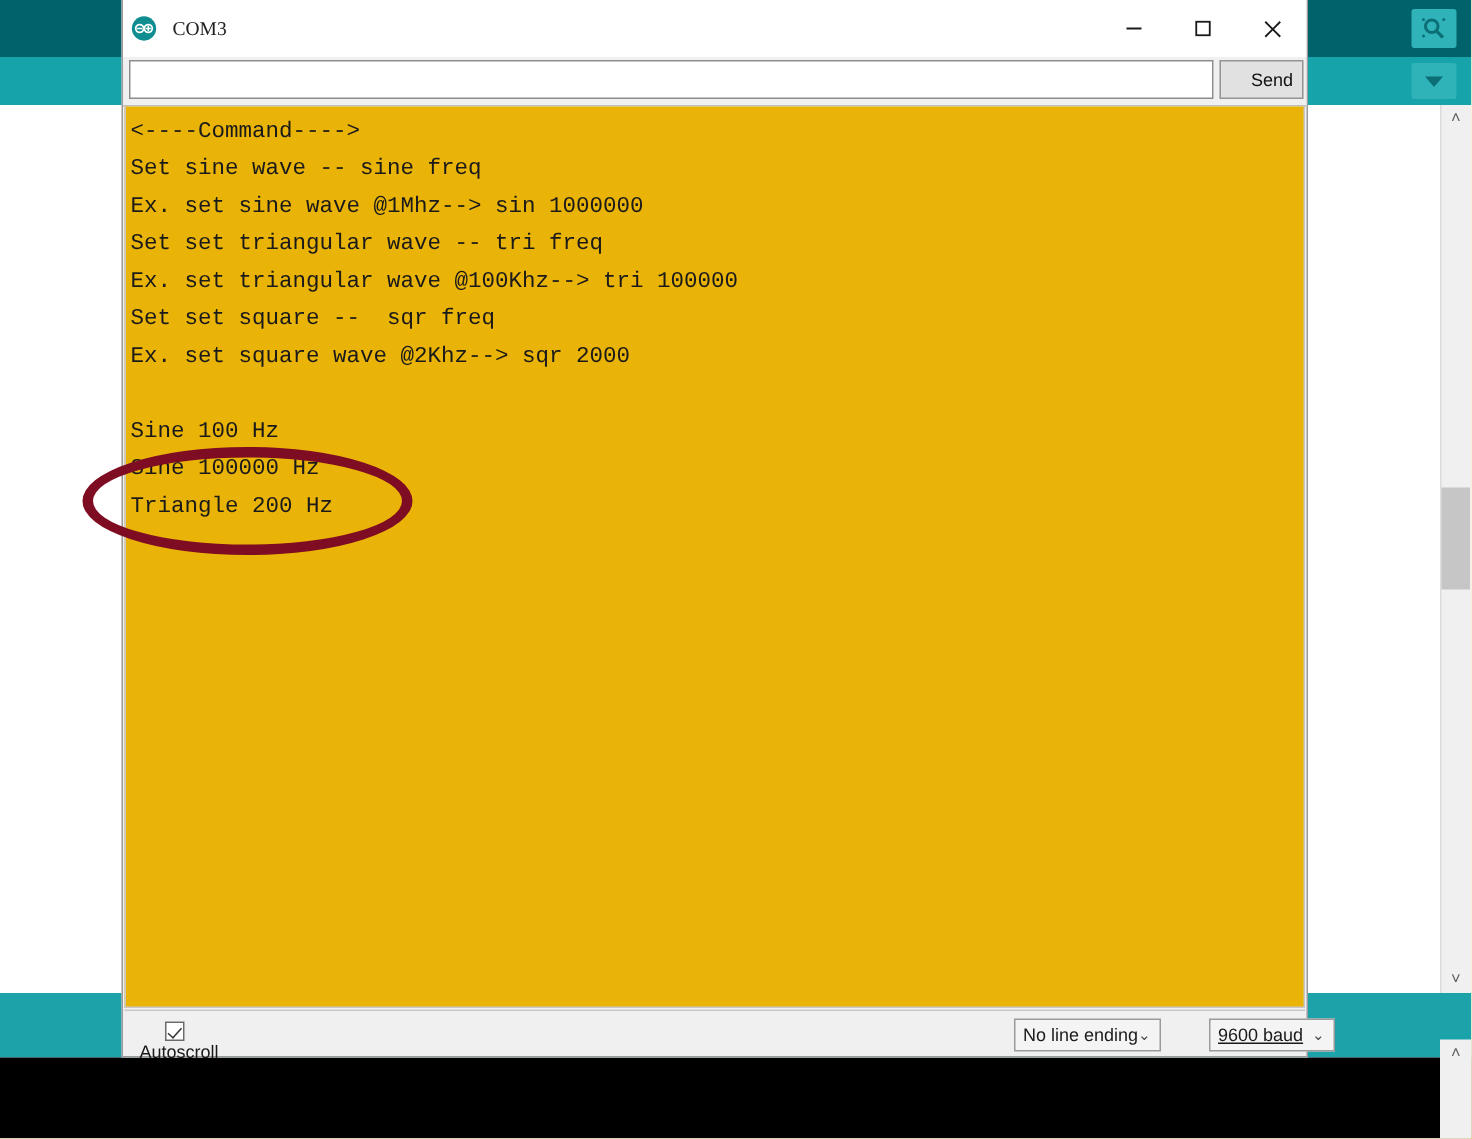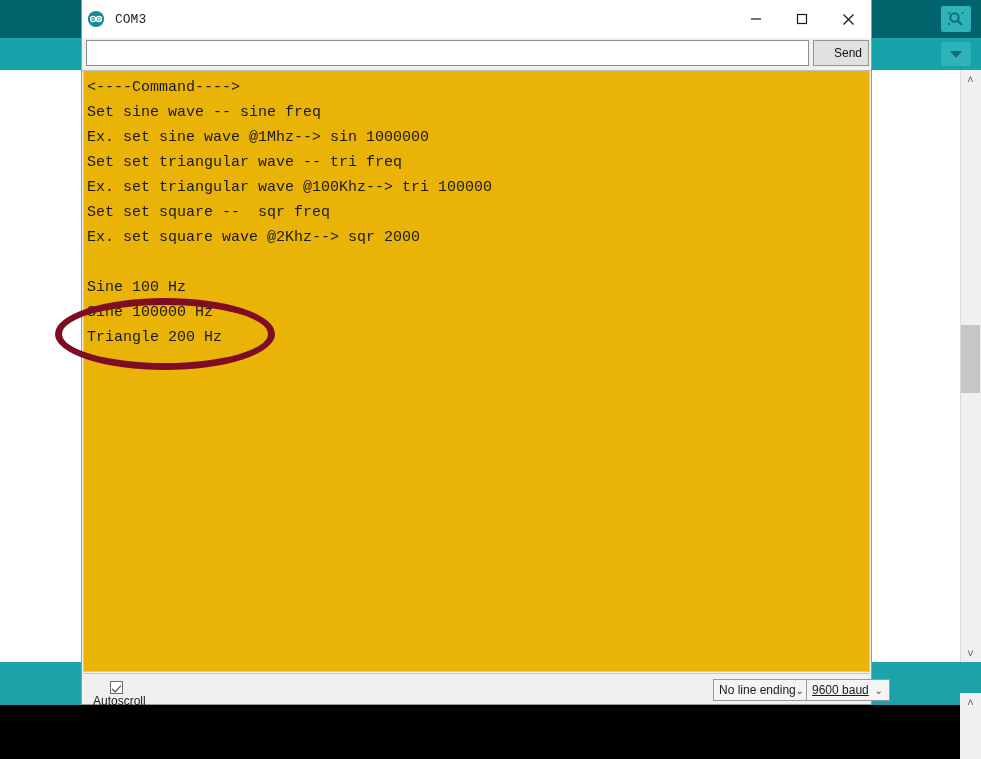--- a/index.html
+++ b/index.html
@@ -143,21 +143,21 @@
     align-items: center;
   }
   .sm-appicon {
     margin-left: 5px;
     width: 18px; height: 18px;
   }
   .sm-title {
     margin-left: 10px;
     font-size: 13px;
     color: #202020;
-    font-family: Liberation Mono, monospace;
+    font-family: Liberation Serif, serif;
     text-align: center;
   }
   .sm-winbtns {
     position: absolute;
     right: 0; top: 0;
     display: flex; height: 38px;
   }
   .sm-winbtn {
     width: 46px; height: 38px;
     display: flex; align-items: center; justify-content: center;
@@ -263,21 +263,21 @@
     color: #1a1a1a;
     display: flex; align-items: center;
     padding-left: 5px;
   }
   .sm-select .chev {
     position: absolute;
     right: 6px; top: 50%;
     transform: translateY(-50%);
     font-size: 10px; color: #444;
   }
-  #lineending-select { left: 593px; width: 98px; margin-left: 37px; }
+  #lineending-select { left: 593px; width: 98px; }
   #baud-select { left: 723px; width: 84px; text-decoration: underline; }
 
   
   .annotation {
     position: absolute;
     left: 55px; top: 298px;
     width: 220px; height: 72px;
     border: 7px solid #7e0c22;
     border-radius: 50% / 50%;
     box-sizing: border-box;

